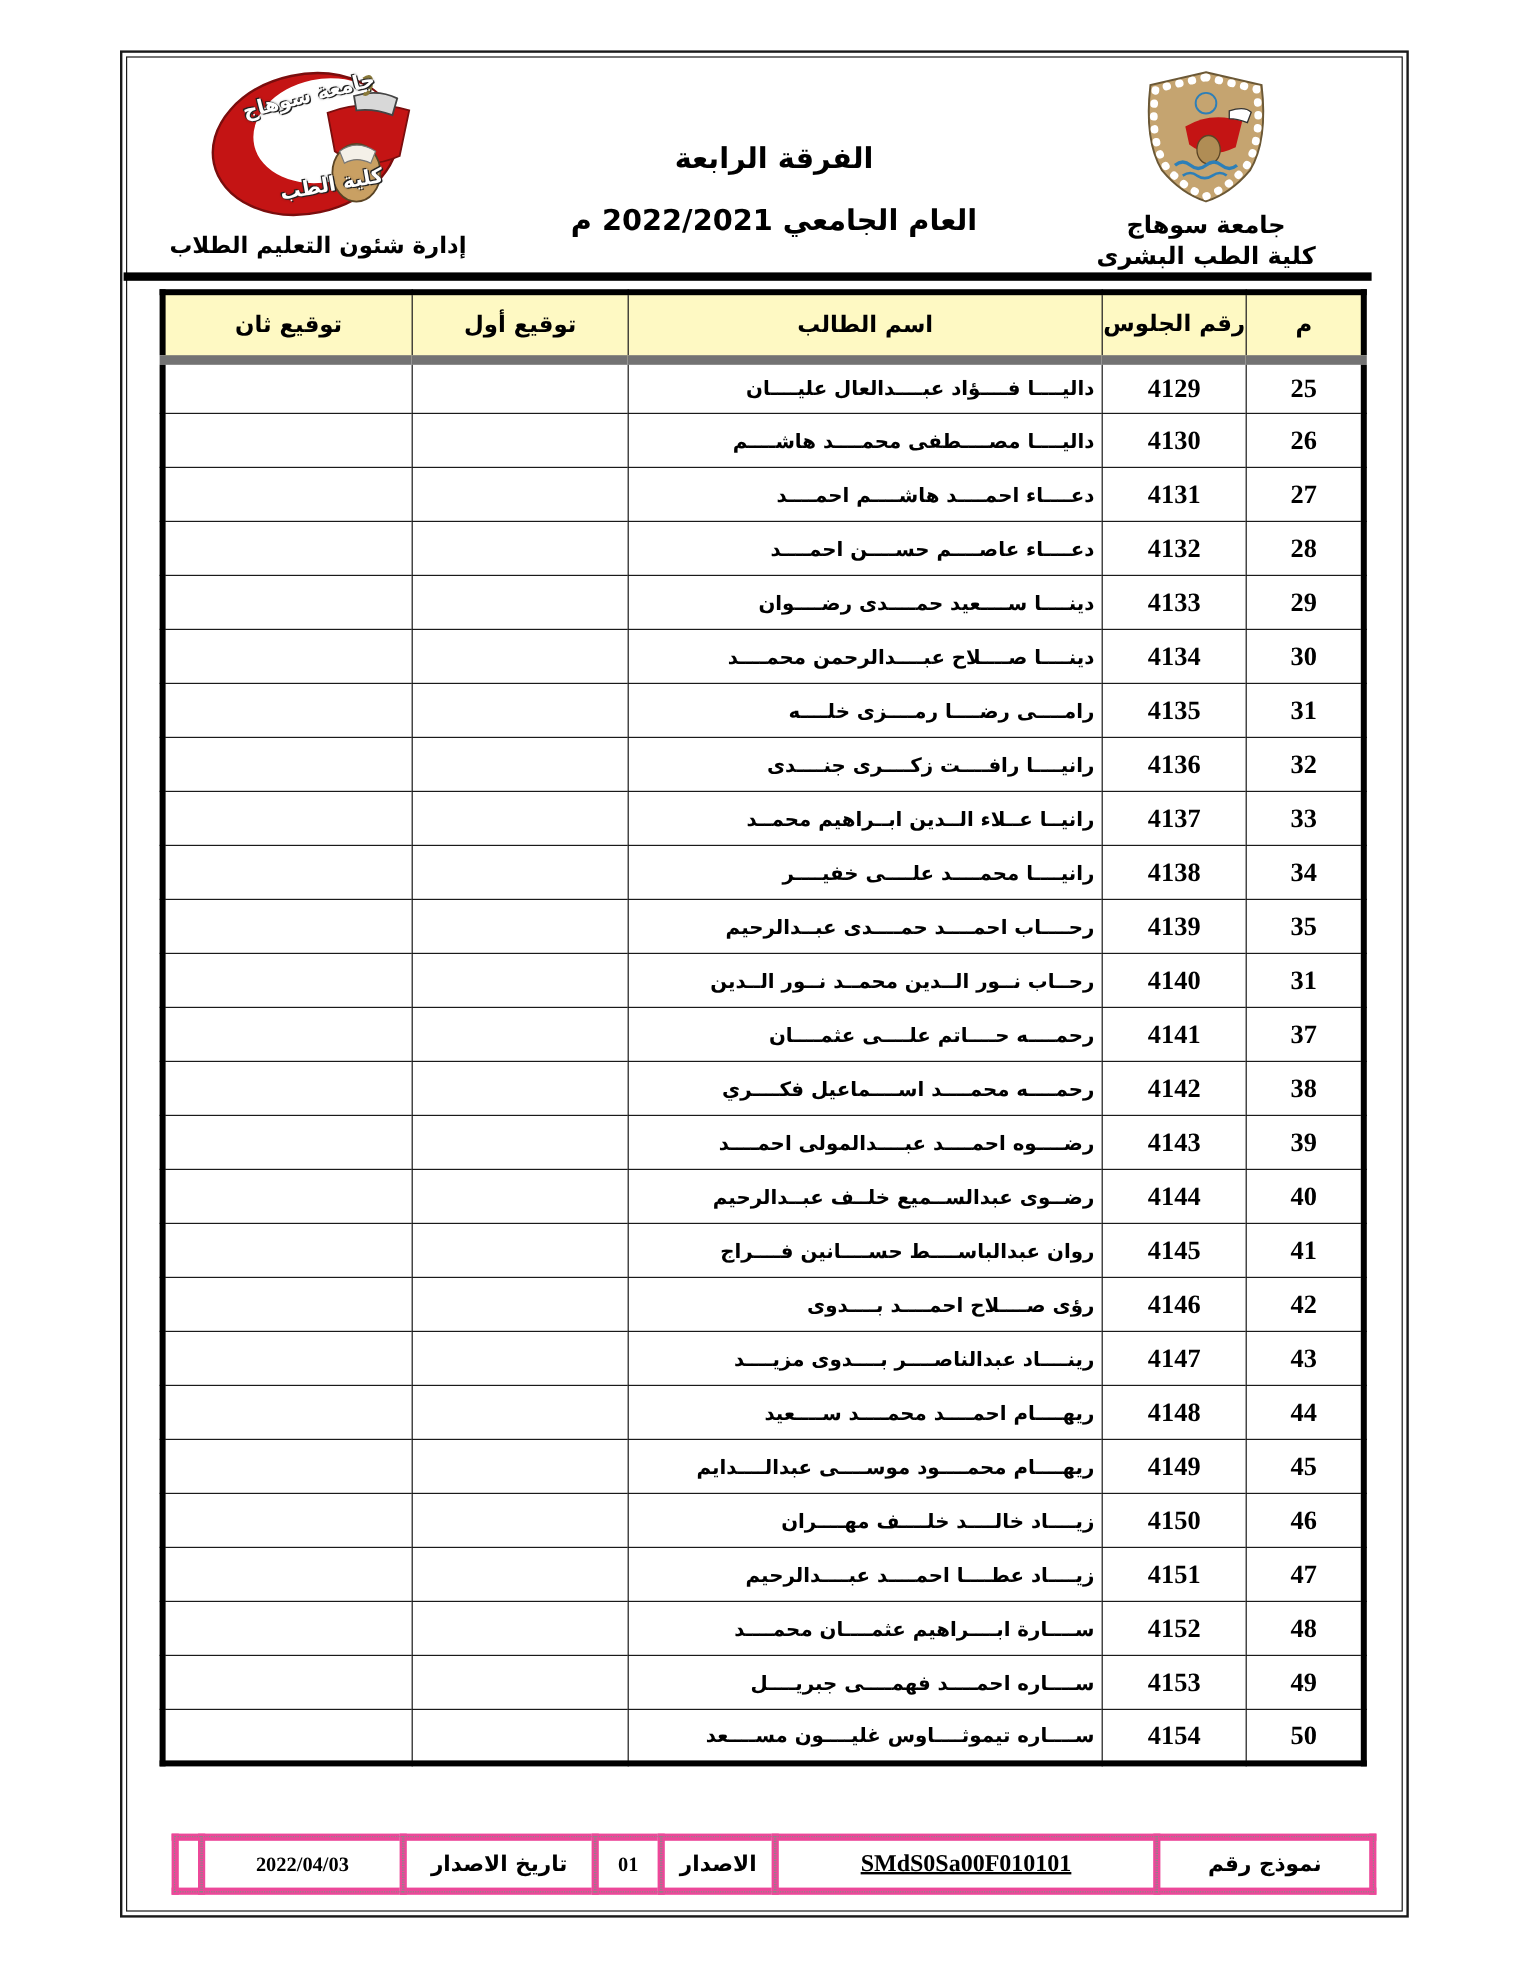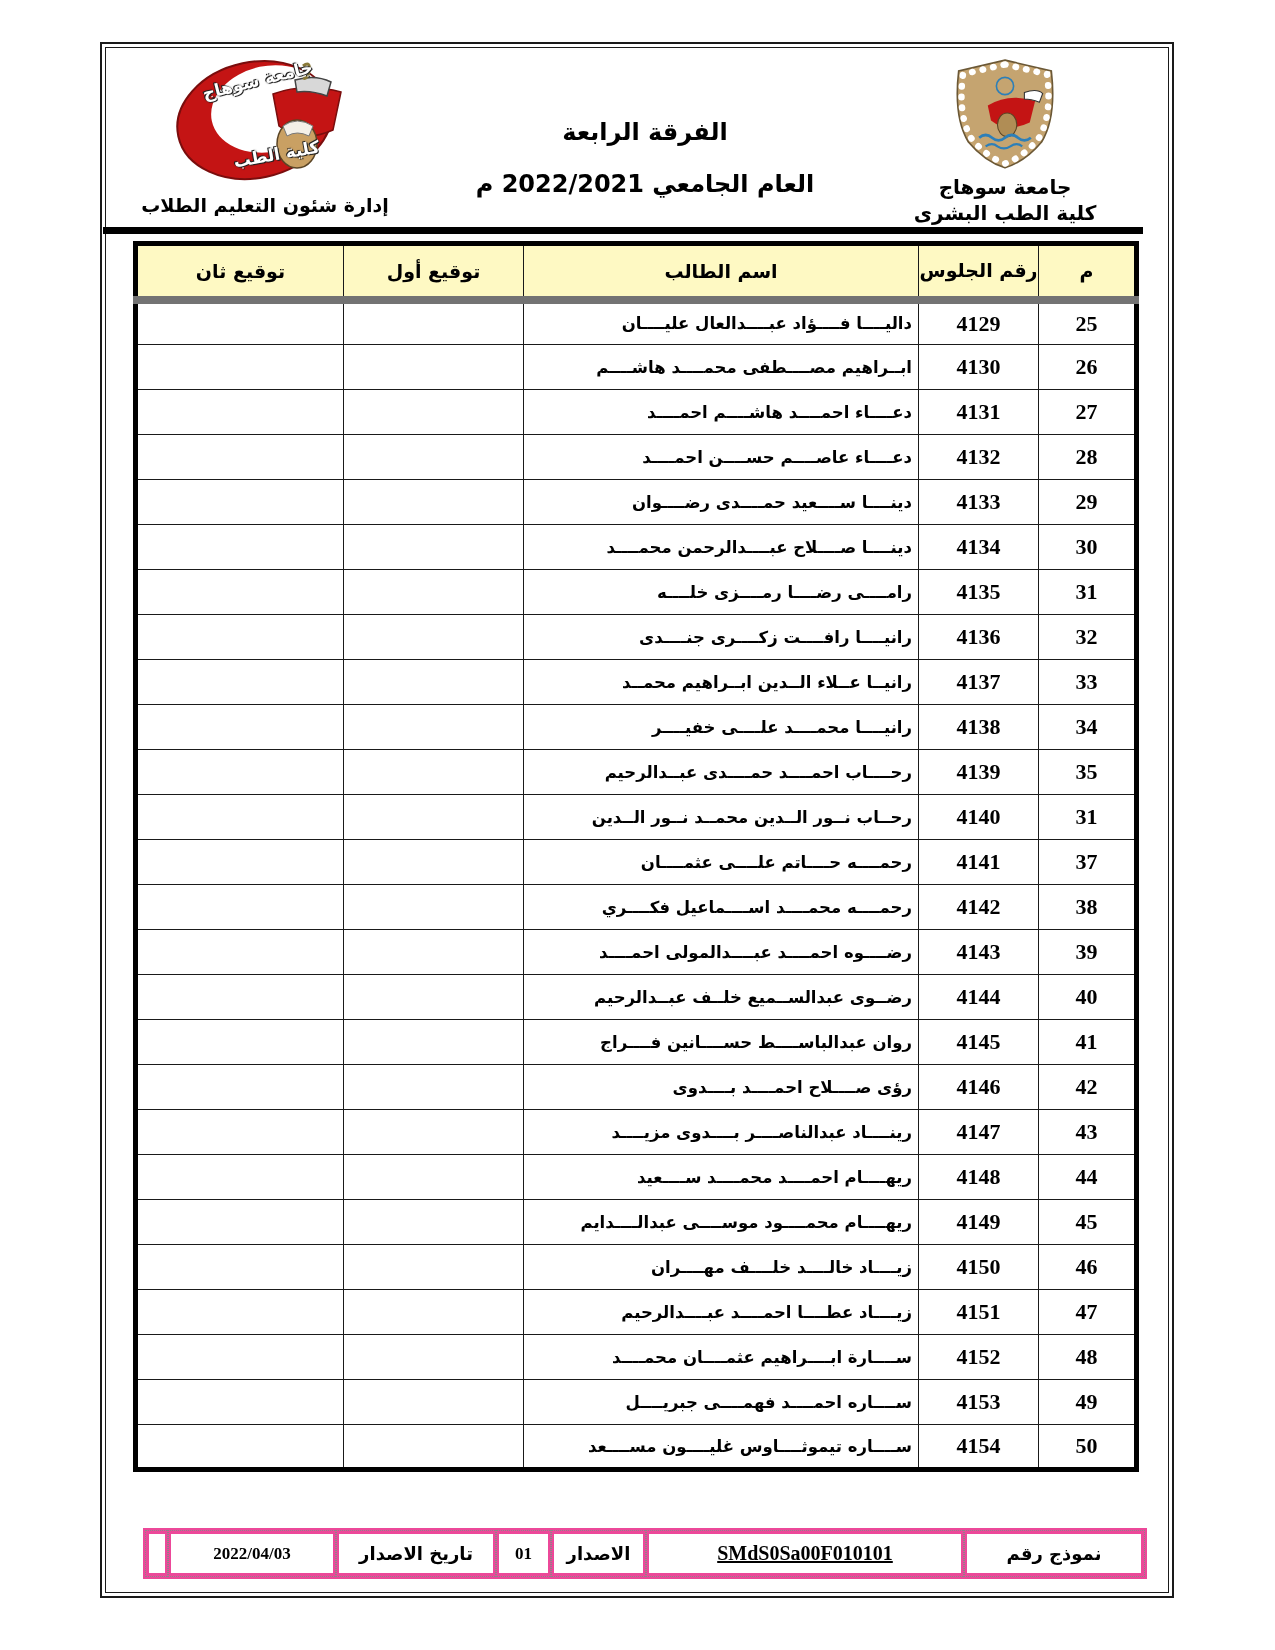--- a/index.html
+++ b/index.html
@@ -128,21 +128,21 @@
     <td class="cell-idx num">25</td>
     <td class="cell-seat num">4129</td>
     <td class="cell-name ar">داليــــا فــــؤاد عبــــدالعال عليــــان</td>
     <td class="cell-sig1"></td>
     <td class="cell-sig2"></td>
   </tr>
 
   <tr>
     <td class="cell-idx num">26</td>
     <td class="cell-seat num">4130</td>
-    <td class="cell-name ar">ابــراهيم مصــــطفى محمــــد هاشــــم</td>
+    <td class="cell-name ar">داليــــا مصــــطفى محمــــد هاشــــم</td>
     <td class="cell-sig1"></td>
     <td class="cell-sig2"></td>
   </tr>
 
   <tr>
     <td class="cell-idx num">27</td>
     <td class="cell-seat num">4131</td>
     <td class="cell-name ar">دعــــاء احمــــد هاشــــم احمــــد</td>
     <td class="cell-sig1"></td>
     <td class="cell-sig2"></td>

